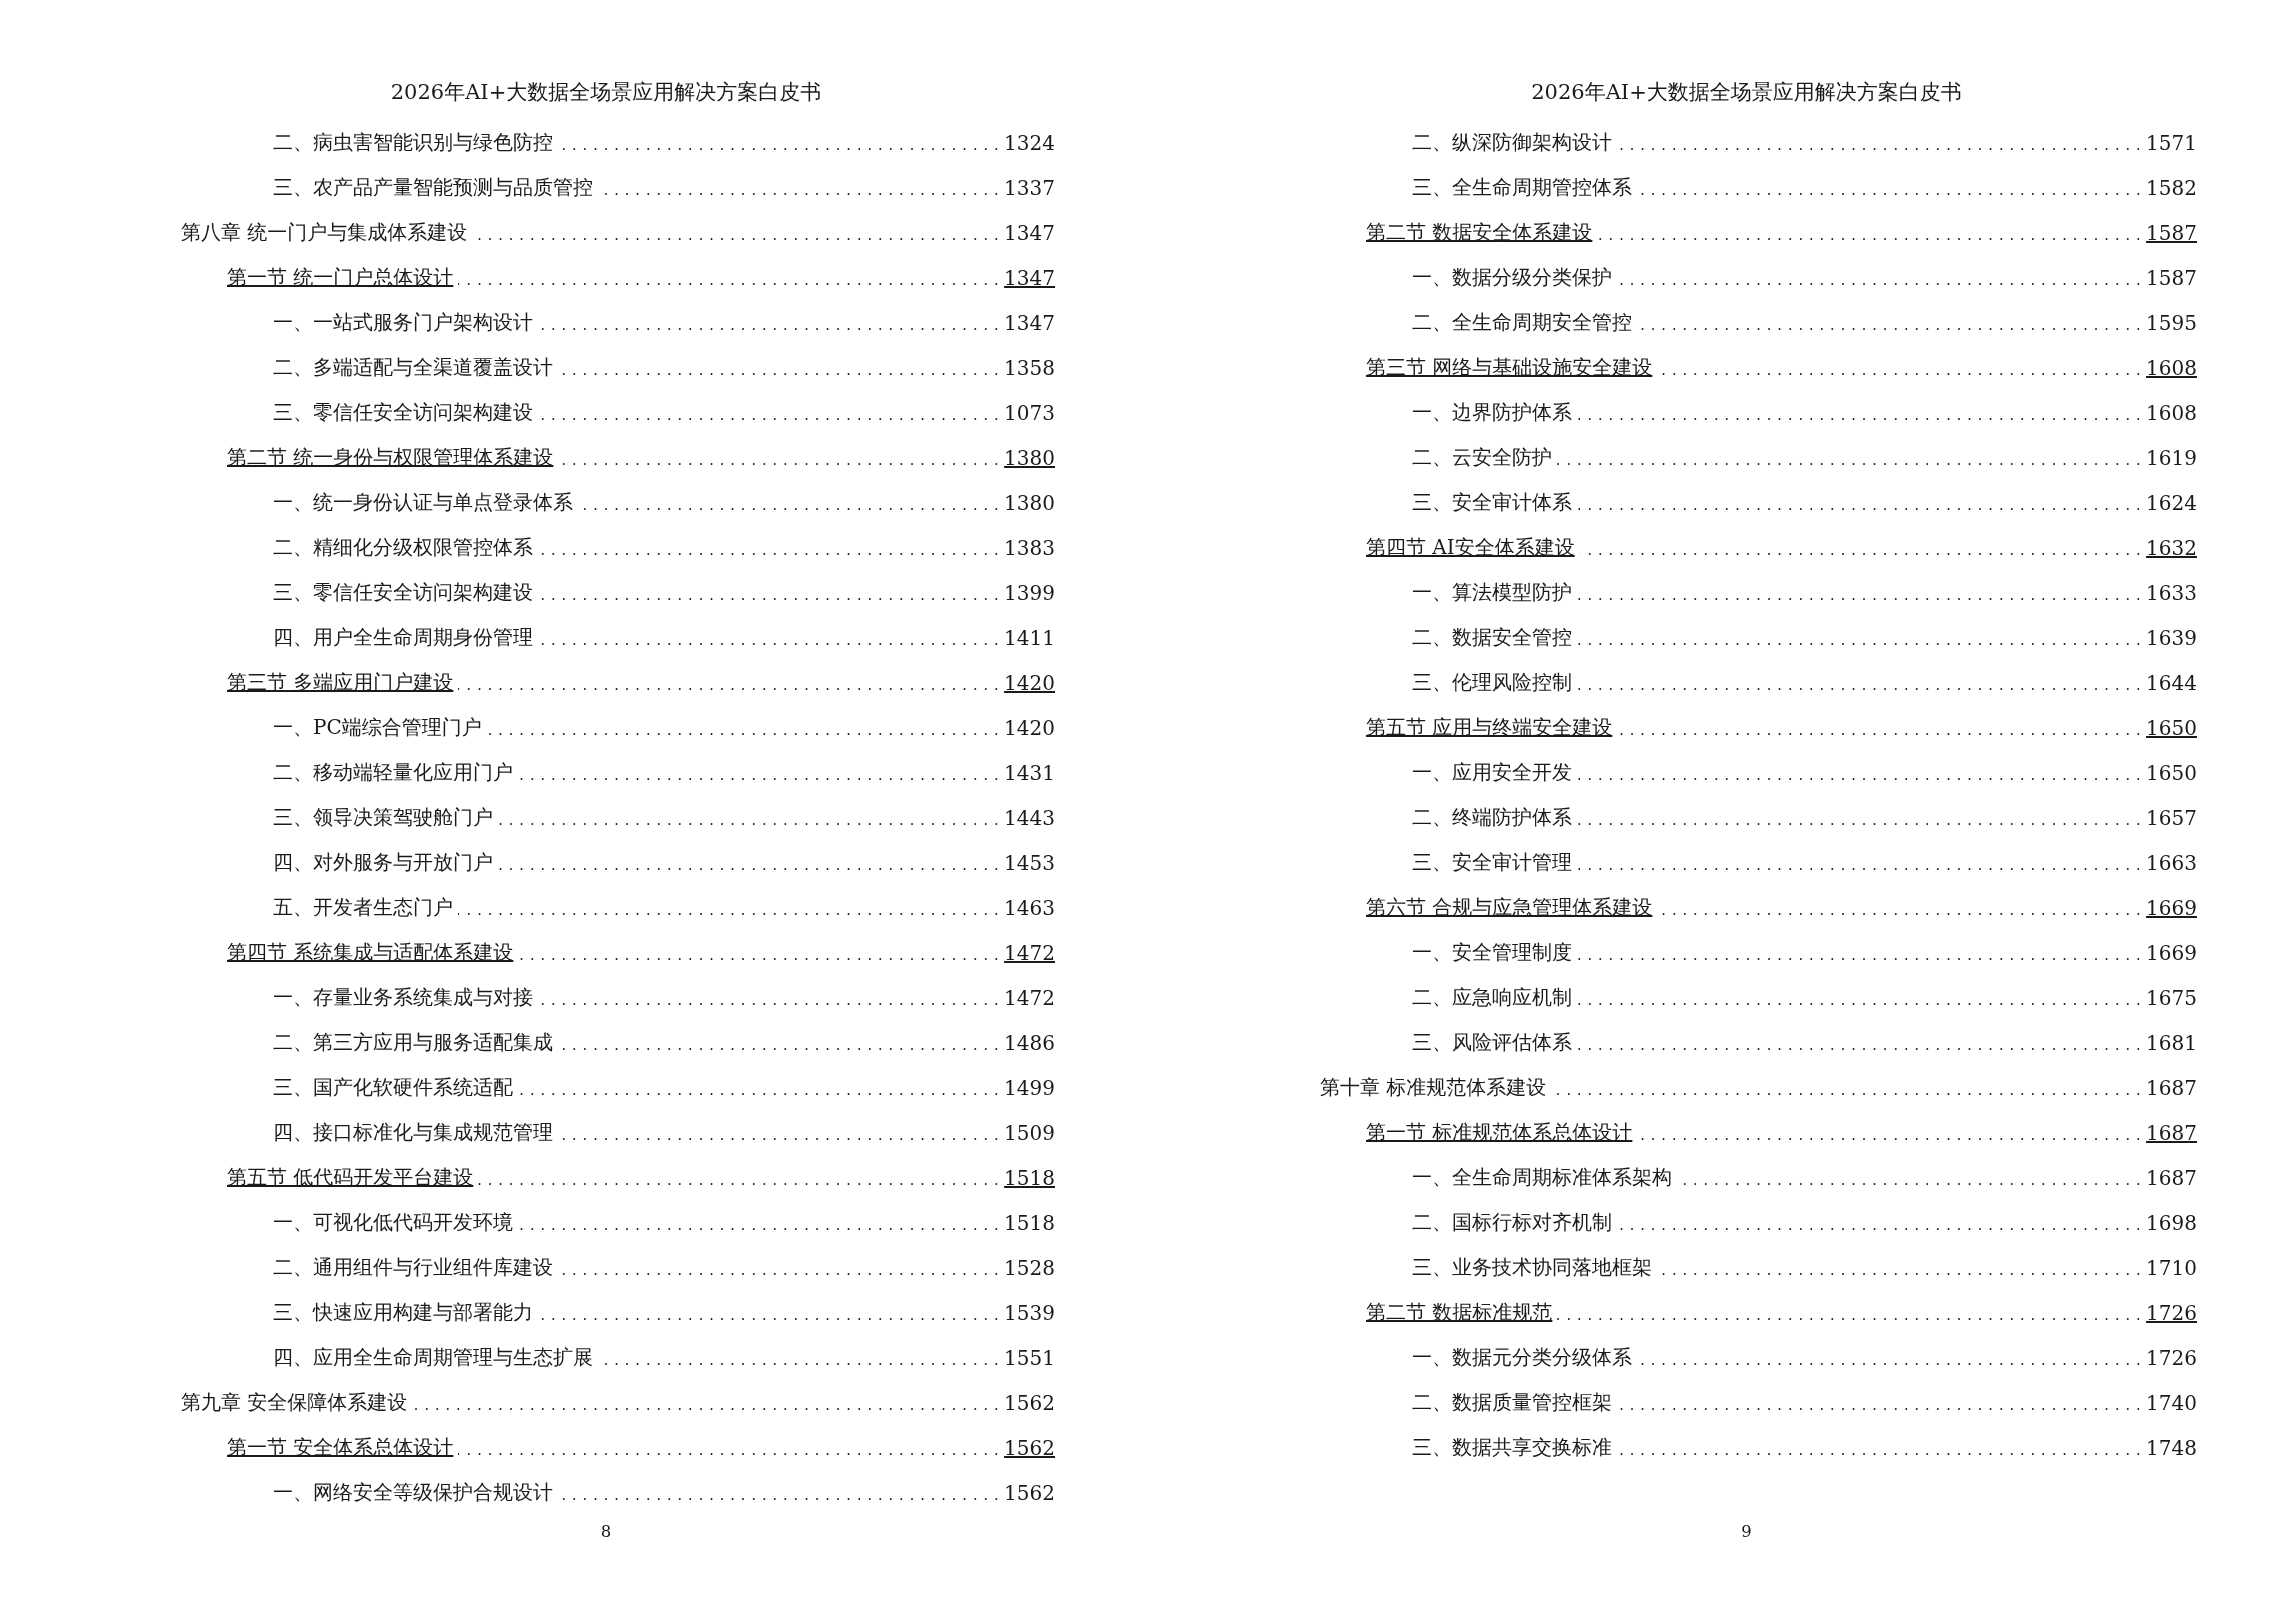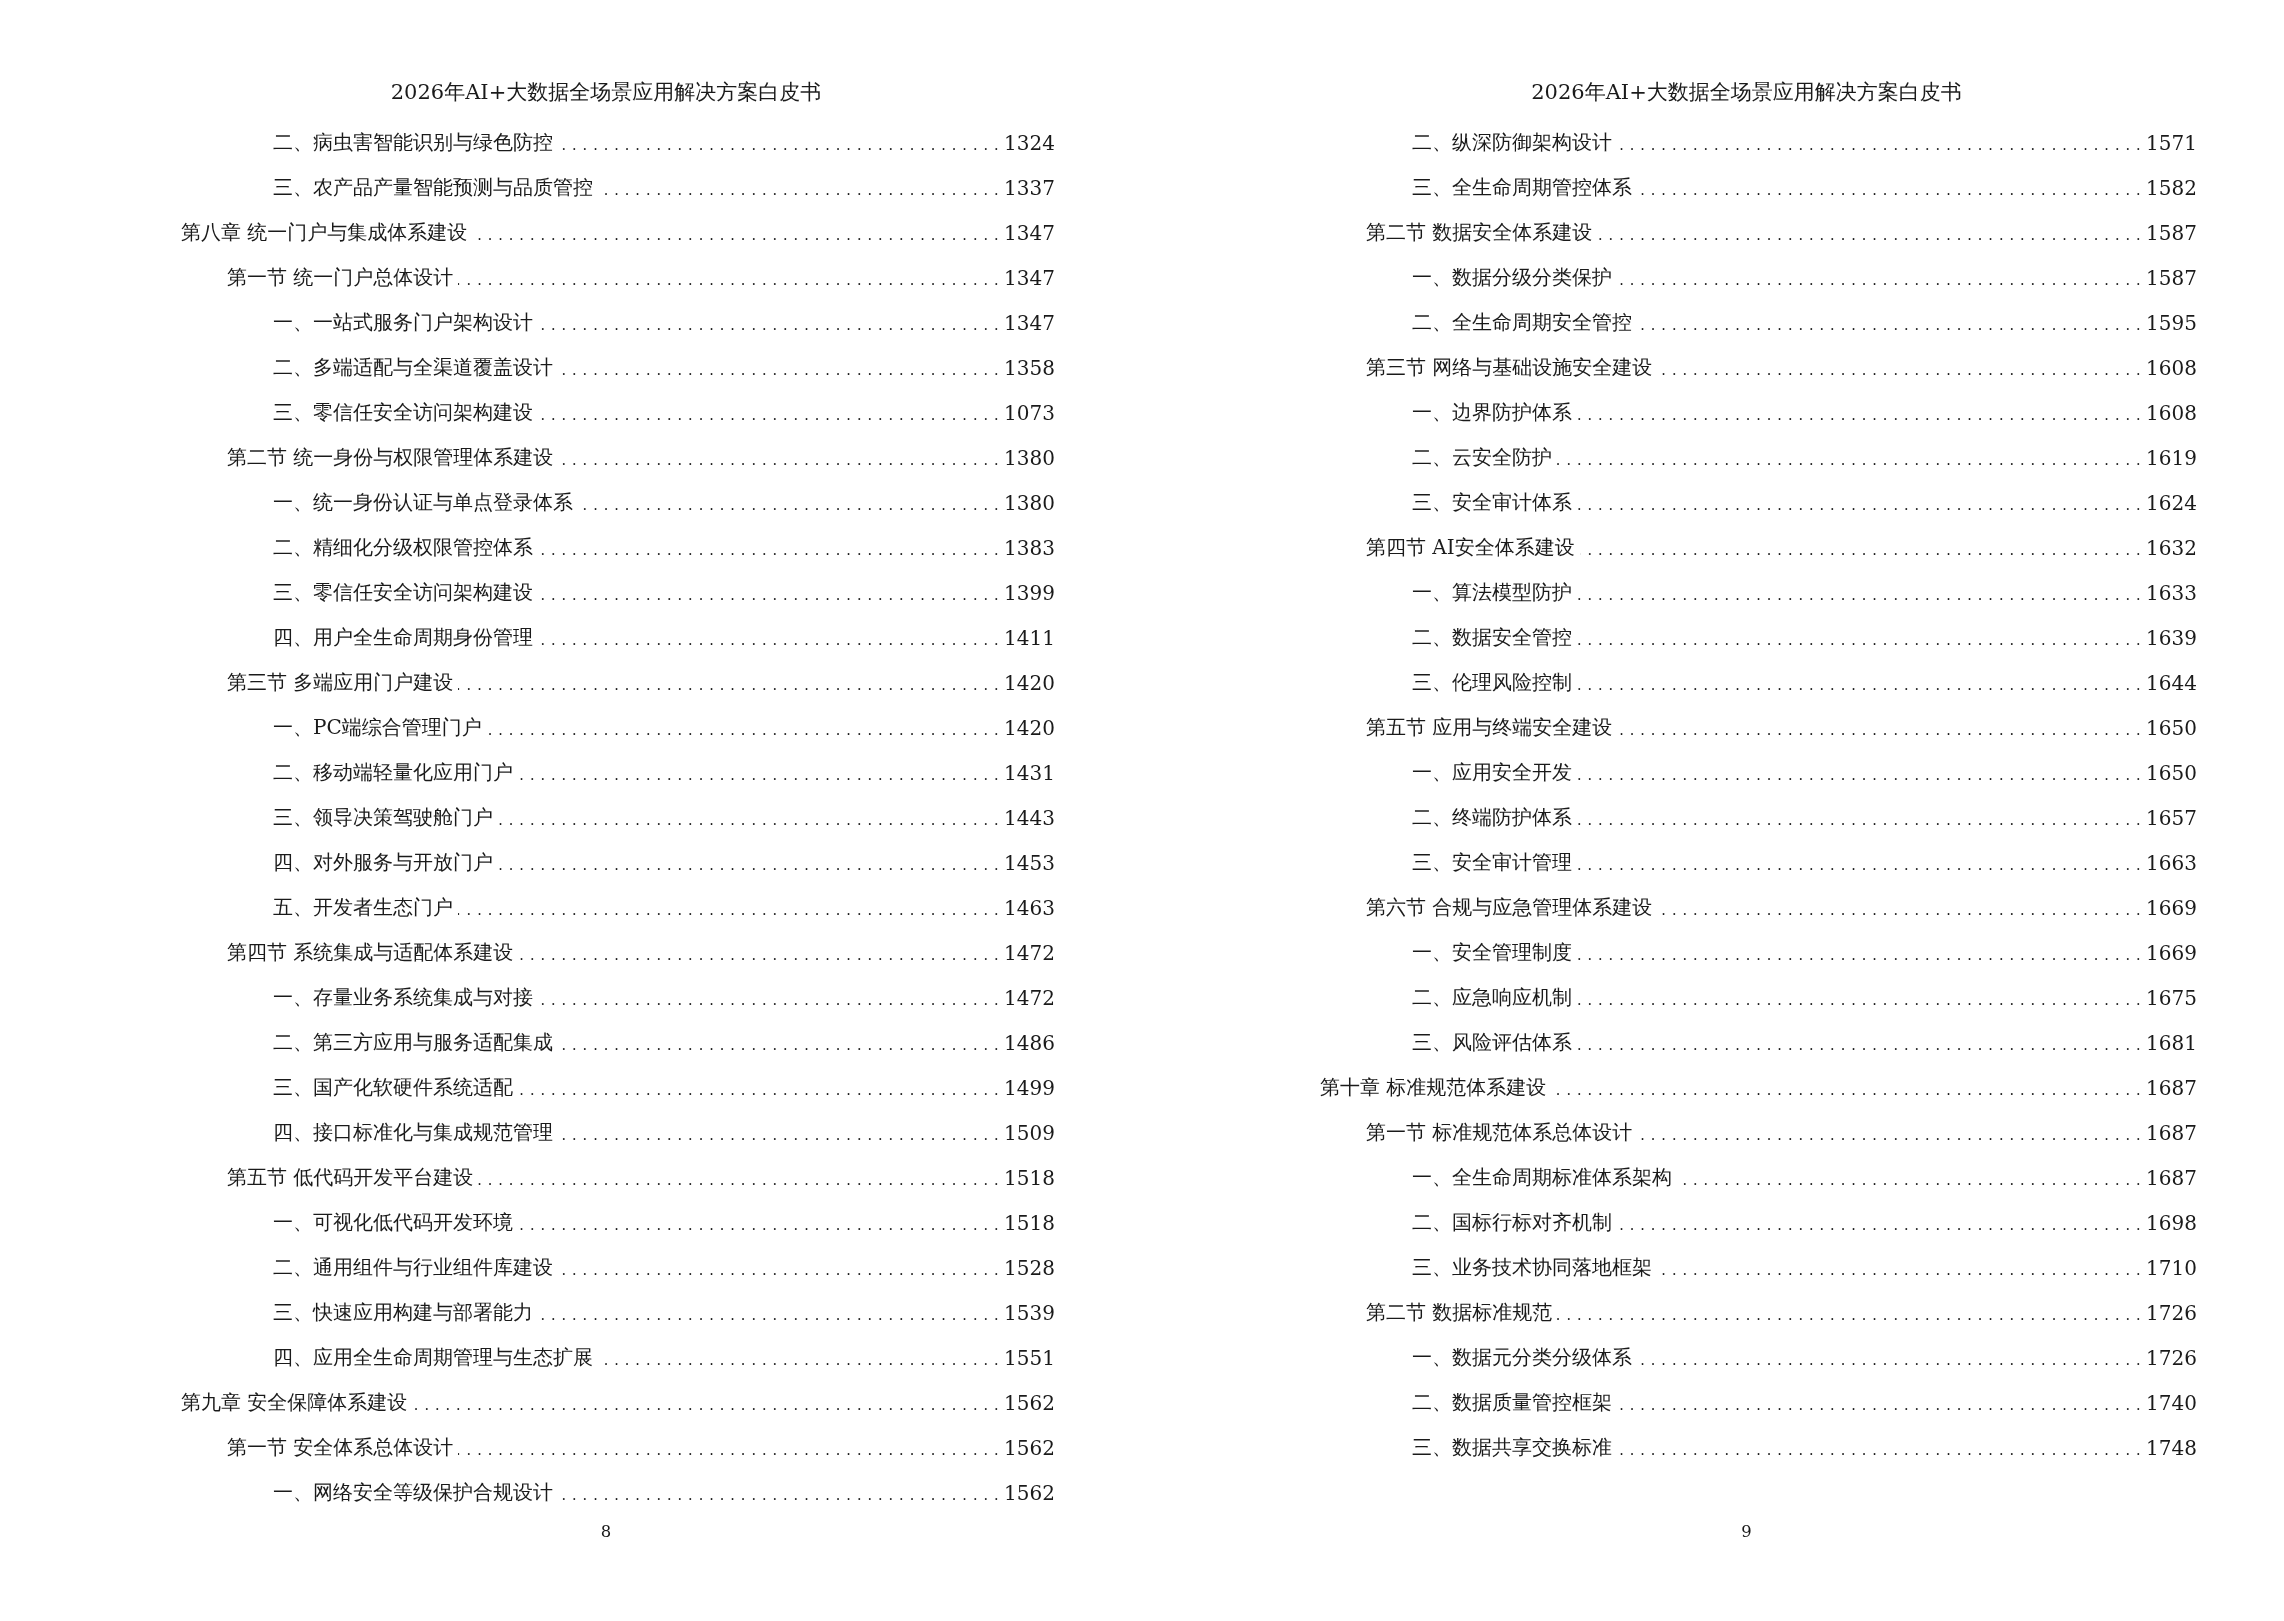--- a/index.html
+++ b/index.html
@@ -11,21 +11,21 @@
   .running-header { position: absolute; top: 78px; left: 0; right: 0; text-align: center;
                     font-size: 21px; letter-spacing: 0px; }
   #page-left .running-header { left: 169px; width: 874px; right: auto; }
   #page-right .running-header { left: 166px; width: 877px; right: auto; }
   .toc { position: absolute; top: 108px; list-style: none; margin: 12px; padding: 0; }
   #page-left .toc { left: 169px; width: 874px; }
   #page-right .toc { left: 166px; width: 877px; }
   .toc-row { height: 45px; display: flex; align-items: center; font-size: 20px;
              white-space: nowrap; cursor: pointer; }
   .toc-row.level-1 { padding-left: 0; }
-  .toc-row.level-2 { padding-left: 46px; }
+  .toc-row.level-2 { padding-left: 46px; text-decoration: underline; }
   .toc-row.level-3 { padding-left: 92px; }
   .toc-title { flex: 0 0 auto; }
   .toc-dots { flex: 1 1 auto; overflow: hidden; margin: 0 4.8px; position: relative; height: 20px; }
   .toc-dots::before { content: ". . . . . . . . . . . . . . . . . . . . . . . . . . . . . . . . . . . . . . . . . . . . . . . . . . . . . . . . . . . . . . . . . . . . . . . . . . . . . . . . . . . . . . . . . . . . . . . . . . . . . . . . . . . . . . . . . . . . . . . . . . . . . . . . . . . . . . . . . . . . . . . . . . . . . . . . . . . ";
                       position: absolute; right: 0; top: 0; font-size: 14.4px; letter-spacing: 0.7px; line-height: 25px; white-space: nowrap; }
   .toc-page { flex: 0 0 auto; font-size: 20px; }
   .page-number { position: absolute; top: 1522px; left: 0; width: 100%; text-align: center; font-size: 16.4px; }
   #page-left .page-number { left: 169px; width: 874px; }
   #page-right .page-number { left: 166px; width: 877px; }
 </style>

